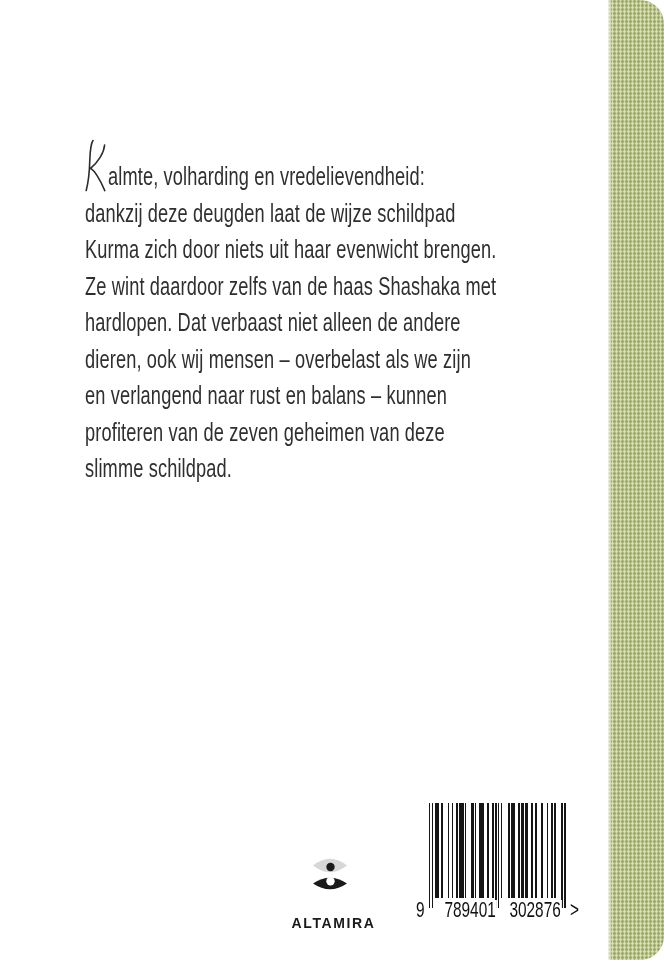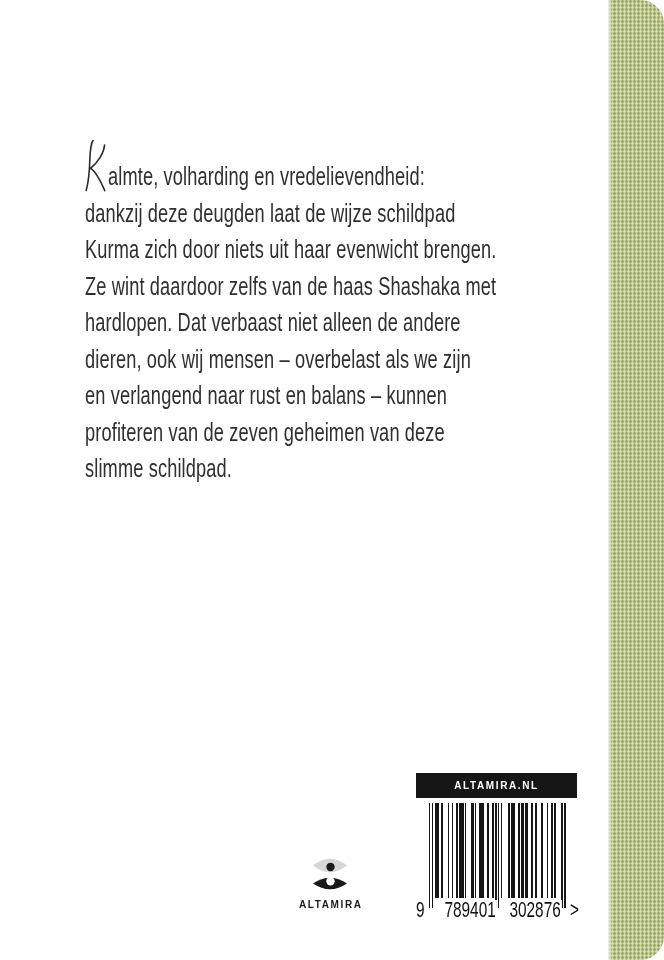--- a/index.html
+++ b/index.html
@@ -49,22 +49,22 @@
   }
   .sr{position:absolute;width:1px;height:1px;overflow:hidden;clip:rect(0 0 0 0);white-space:nowrap;}
 
   
   .publisher{
     position:absolute;left:290px;top:855px;width:80px;
     text-align:center;color:var(--logo_black,#1a1a1a);
   }
   .publisher svg{display:block;margin:0 auto;}
   .wordmark{
-    margin-top:4px;
-    font-size:10px;font-weight:bold;letter-spacing:1.6px;
+    margin-top:20px;
+    font-size:14px;font-weight:bold;letter-spacing:1.6px;
     padding-left:1.6px; 
   }
 
   
   .banner{
     position:absolute;left:416px;top:773px;width:161px;height:25px;
     background:var(--banner_black,#161616);
     color:#ffffff;
     display:flex;align-items:center;justify-content:center;
     font-size:10px;font-weight:bold;letter-spacing:1.6px;
@@ -126,23 +126,20 @@
   <div class="publisher">
     <svg width="36" height="40" viewBox="0 0 36 40">
       <path d="M1,10.5 Q18,-3 35,10.5 Q18,24 1,10.5 Z" style="fill:var(--logo_gray,#d7d7d5)"></path>
       <circle cx="18.5" cy="12" r="4.2" style="fill:var(--logo_black,#1a1a1a)"></circle>
       <path d="M1,28.5 Q18,17 35,28.5 Q18,40 1,28.5 Z" style="fill:var(--logo_black,#1a1a1a)"></path>
       <circle cx="18.5" cy="26.3" r="4.2" fill="#ffffff"></circle>
     </svg>
     <div class="wordmark">ALTAMIRA</div>
   </div>
 
-  <div class="banner">
-    <span>ALTAMIRA.NL</span>
-  </div>
 
   <div class="barcode">
     <div class="bars">
         <div class="module bar guard"></div>
         <div class="module guard"></div>
         <div class="module bar guard"></div>
         <div class="module"></div>
         <div class="module bar"></div>
         <div class="module bar"></div>
         <div class="module bar"></div>

